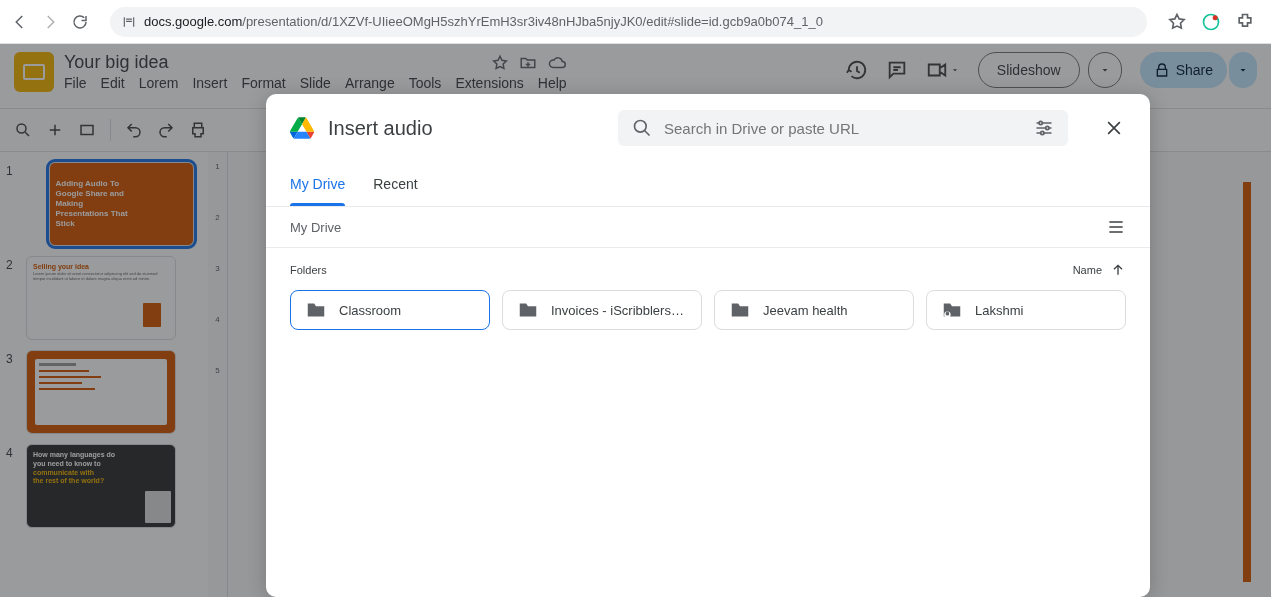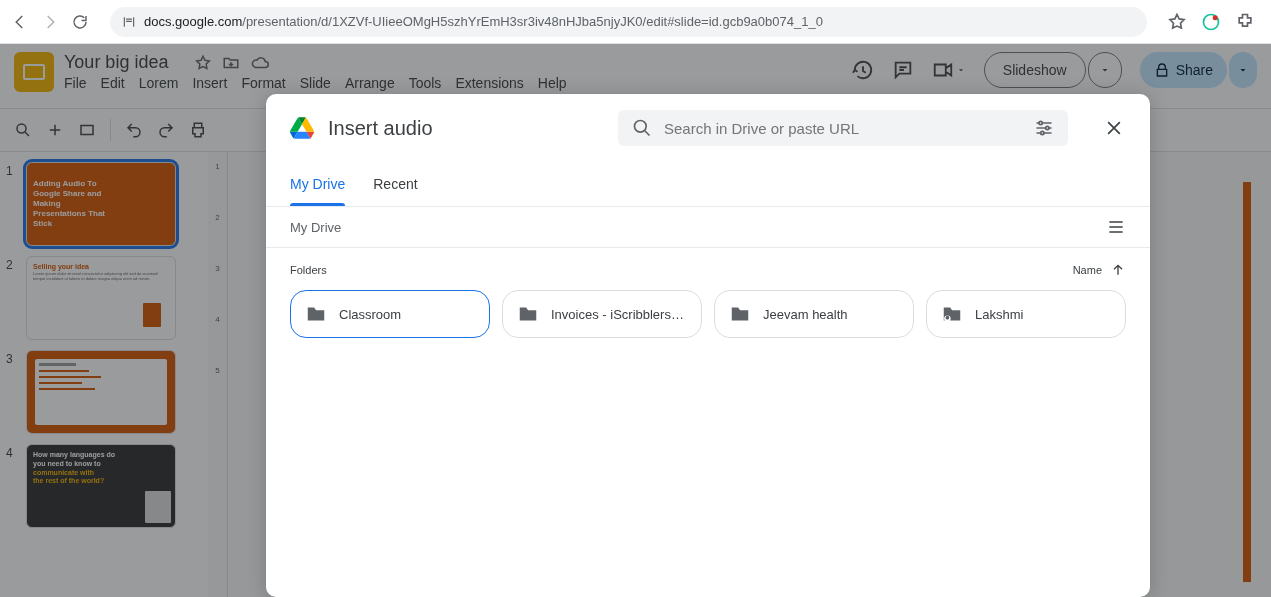--- a/index.html
+++ b/index.html
@@ -15,21 +15,21 @@
 
   
   .app-layer { position: absolute; top: 44px; left: 0; right: 0; bottom: 0; background: #fff; }
   .overlay { position: absolute; inset: 0; background: rgba(32,33,36,0.45); }
 
   
   .slides-header { position: absolute; top: 0; left: 0; right: 0; height: 64px; display: flex; align-items: flex-start; padding: 8px 14px 0; }
   .slides-logo { width: 40px; height: 40px; background: #f4b400; border-radius: 6px; position: relative; margin-right: 10px; display:flex; align-items:center; justify-content:center;}
   .slides-logo-inner{ width:22px; height:16px; border:2px solid #fff; border-radius:2px;}
   .title-block { display: flex; flex-direction: column; gap: 2px; }
-  .doc-title-row { display: flex; align-items: center; gap: 26px; }
+  .doc-title-row { display: flex; align-items: center; gap: 26px; justify-content: space-between; }
   .doc-title { font-size: 18px; color: #3c4043; }
   .title-icons { display: flex; gap: 10px; color: #5f6368; }
   .menu-row { display: flex; gap: 14px; font-size: 14px; color: #3c4043; }
   .header-right { margin-left: auto; display: flex; align-items: center; gap: 18px; }
   .header-icon { color: #444; }
   .slideshow-btn { border: 1px solid #747775; border-radius: 20px; padding: 8px 18px; font-size: 14px; color: #3c4043; background: transparent; display:flex; align-items:center; gap:6px;}
   .slideshow-dd { border:1px solid #747775; border-radius: 18px; width:34px; height:36px; display:flex; align-items:center; justify-content:center;}
   .share-btn { background: #c2e7ff; color: #001d35; border-radius: 20px; padding: 4px 14px; font-size: 14px; display: flex; align-items: center; gap: 6px; }
   .share-dd { background:#c2e7ff; border-radius:18px; width:28px; height:36px; display:flex; align-items:center; justify-content:center; color:#001d35;}
 
@@ -38,21 +38,21 @@
   .tool-icon { color: #444; }
 
   
   .slide-panel { position: absolute; top: 108px; left: 0; bottom: 0; width: 200px; padding: 10px 6px; }
   .thumb-row { display: flex; gap: 6px; margin-bottom: 10px; }
   .thumb-num { width: 14px; font-size: 12px; color: #3c4043; padding-top: 2px; }
   .thumb { width: 150px; height: 84px; border-radius: 6px; border: 1px solid #dadce0; background: #fff; padding: 6px; font-size: 7px; overflow:hidden; }
   .thumb.selected { outline: 3px solid #1a73e8; }
   .thumb.orange { background: #d35400; color: #fff; }
   .thumb.dark { background: #2e2e2e; color: #fff; }
-  .thumb.orange.simple { display:flex; align-items:center; }
+  .thumb.orange.simple { display:flex; align-items:center;margin-left:23px; }
   .thumb-text-strong{ font-weight:bold; font-size:8px; line-height:1.25;}
   .thumb2-book{ position:absolute; bottom:6px; right:8px; width:18px; height:24px; background:#d35400; border-radius:1px;}
   .th2-wrap{position:relative; width:100%; height:100%;}
   .thumb3-wrapper{ background:#d35400; padding:8px; width:100%; height:100%;}
   .thumb3-card{ background:#fff; width:100%; height:100%; border-radius:2px; padding:4px;}
   .thumb3-line{ height:2px; background:#d35400; margin:4px 0;}
 
   
   .ruler-v { position:absolute; top:108px; left:208px; bottom:0; width:20px; background:#f8f9fa; border-right:1px solid #dadce0; font-size:8px; color:#5f6368; display:flex; flex-direction:column; align-items:center; padding-top:10px; gap:42px;}
 
@@ -75,21 +75,21 @@
   .tab.active::after { content: ""; position: absolute; bottom: 0; left: 0; right: 0; height: 3px; background: #1a73e8; border-radius: 3px 3px 0 0; }
 
   .breadcrumb-row { display: flex; align-items: center; justify-content: space-between; padding: 10px 24px; border-bottom: 1px solid #e8eaed; font-size: 13px; color: #5f6368; }
   .view-toggle { color: #3c4043; }
 
   .content { padding: 14px 24px; flex: 1; }
   .section-head { display: flex; justify-content: space-between; align-items: center; margin-bottom: 12px; font-size: 11px; color: #3c4043; }
   .sort-col { display: flex; align-items: center; gap: 8px; color: #3c4043; }
 
   .folder-grid { display: flex; gap: 12px; }
-  .folder-card { flex: 1; height: 48px; border: 1px solid #dadce0; border-radius: 16px; display: flex; align-items: center; padding: 0 14px; gap: 12px; font-size: 13px; color: #3c4043; font-weight: 500; }
+  .folder-card { flex: 1; height: 40px; border: 1px solid #dadce0; border-radius: 8px; display: flex; align-items: center; padding: 0 14px; gap: 12px; font-size: 13px; color: #3c4043; font-weight: 500; }
   .folder-card.selected { border-color: #1a73e8; }
   .folder-icon { color: #5f6368; }
 
   svg { display: block; }
 </style>
 </head>
 <body>
 
 <div class="browser-bar">
   <div class="nav-icon">
@@ -190,21 +190,21 @@
           </svg>
         </span>
       <span class="header-icon" style="display:flex;align-items:center;gap:2px">
           <svg width="22" height="22" viewBox="0 0 24 24">
             <path fill="none" stroke="#444" stroke-width="2" d="M3 6h12v12H3zM15 10l6-4v12l-6-4z"></path>
           </svg>
           <svg width="10" height="10" viewBox="0 0 24 24">
             <path fill="#444" d="M7 10l5 5 5-5z"></path>
           </svg>
         </span>
-      <div style="display:flex;gap:2px">
+      <div style="display:flex;gap:8px">
         <div class="slideshow-btn">
             <span>Slideshow</span>
           </div>
         <div class="slideshow-dd">
             <svg width="12" height="12" viewBox="0 0 24 24">
               <path fill="#444" d="M7 10l5 5 5-5z"></path>
             </svg>
           </div>
       </div>
       <div style="display:flex;gap:2px">

